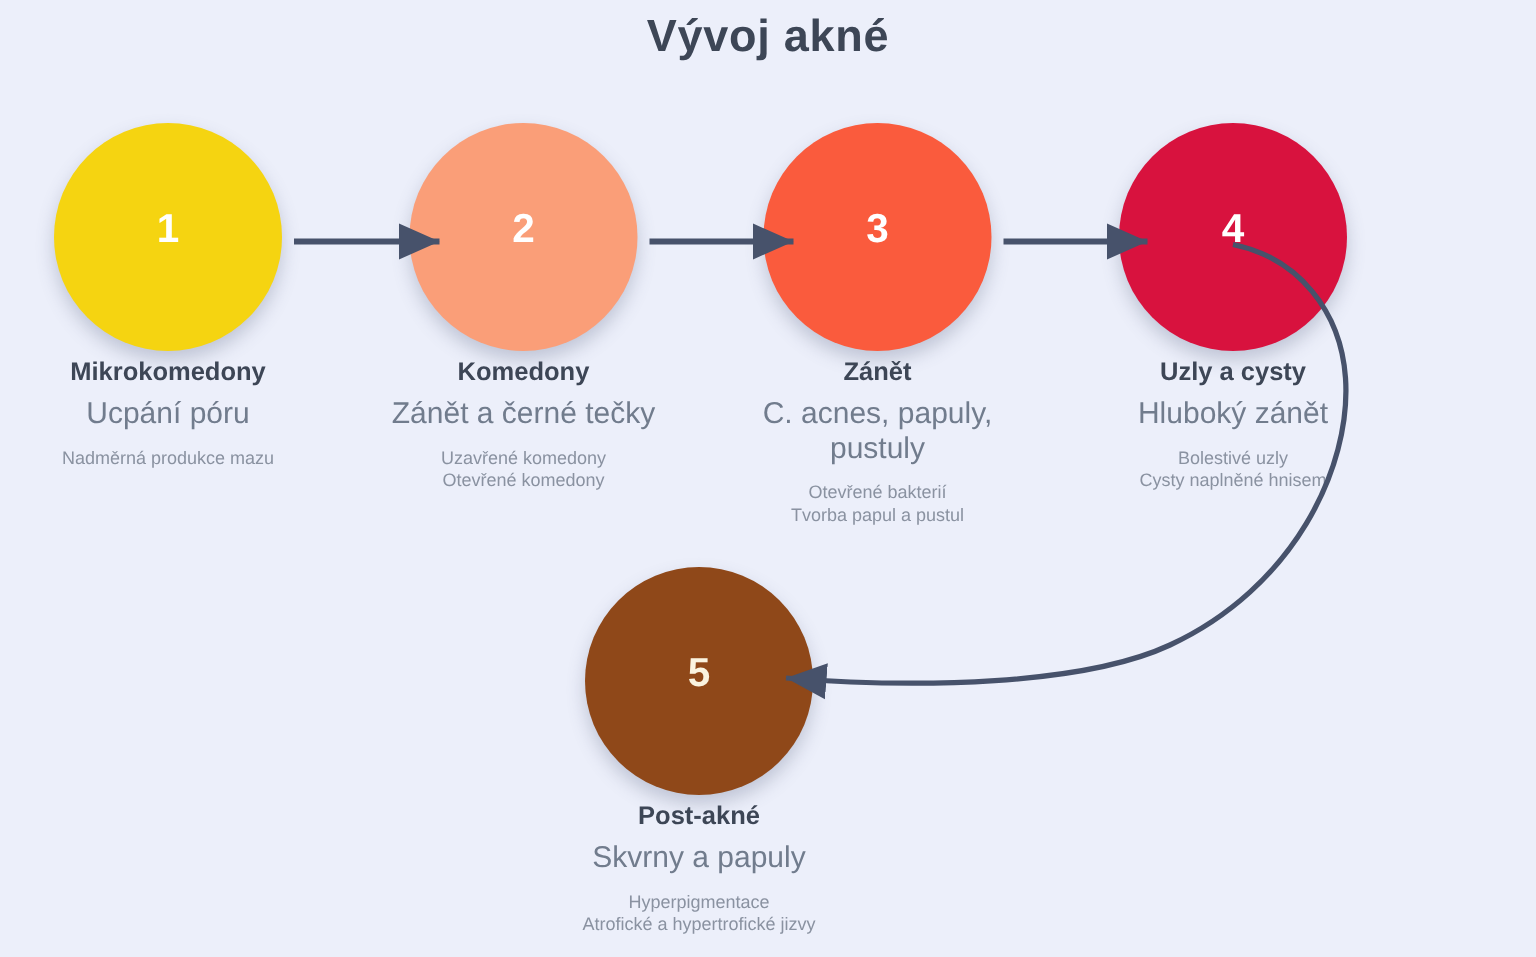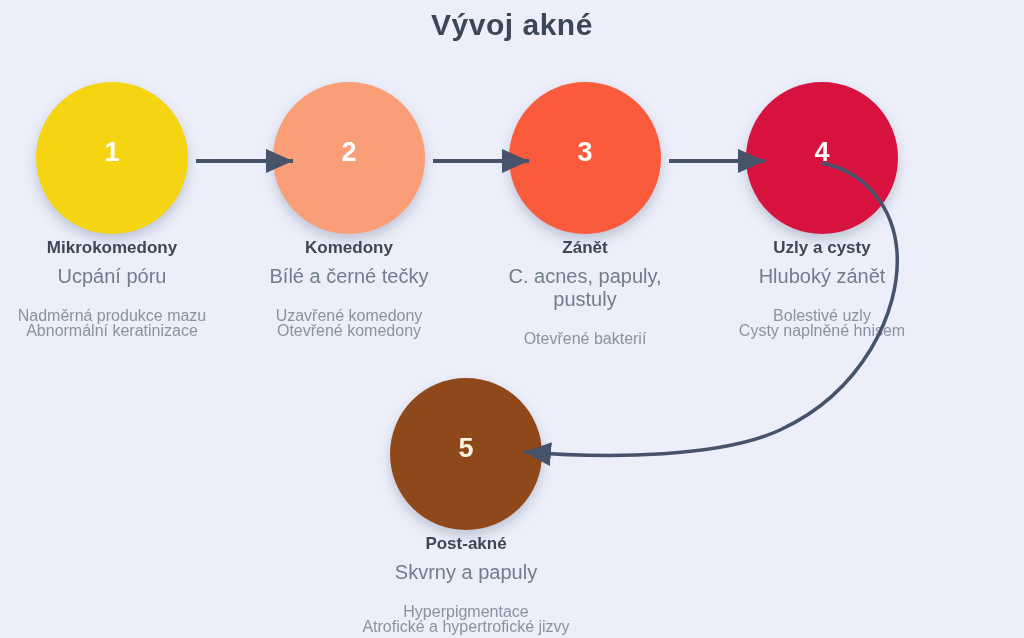--- a/index.html
+++ b/index.html
@@ -30,21 +30,21 @@
   .stage .num{
     color:#FFFFFF;font-size:27px;font-weight:bold;transform:translateY(-6px);
   }
   .stage .name{
     margin-top:4px;font-size:17px;font-weight:bold;color:var(--heading);
   }
   .stage .subtitle{
     margin-top:7px;font-size:20px;color:var(--subtitle);
   }
   .stage .details{
-    margin-top:20px;font-size:16px;line-height:15px;color:var(--detail);
+    margin-top:10px;font-size:12px;line-height:15px;color:var(--detail);
   }
   .s1{left:2px;top:82px;}
   .s2{left:239px;top:82px;}
   .s3{left:475px;top:82px;}
   .s4{left:712px;top:82px;}
   .s5{left:356px;top:378px;}
   svg.connectors{
     position:absolute;left:0;top:0;width:1024px;height:638px;
     pointer-events:none;
   }
@@ -59,44 +59,44 @@
   <div class="diagram-title">Vývoj akné</div>
 
   <div class="stage s1">
     <div class="circle" style="background: rgb(245, 212, 17);">
       <span class="num" style="color: rgb(255, 255, 255);">1</span>
     </div>
     <div class="name">Mikrokomedony</div>
     <div class="subtitle">Ucpání póru</div>
     <div class="details">
       <div>Nadměrná produkce mazu</div>
-      <div>Abnormální keratinizace</div>
     </div>
   </div>
 
   <div class="stage s2">
     <div class="circle" style="background: rgb(250, 158, 120);">
       <span class="num" style="color: rgb(255, 255, 255);">2</span>
     </div>
     <div class="name">Komedony</div>
-    <div class="subtitle">Bílé a černé tečky</div>
+    <div class="subtitle">Zánět a černé tečky</div>
     <div class="details">
       <div>Uzavřené komedony</div>
       <div>Otevřené komedony</div>
     </div>
   </div>
 
   <div class="stage s3">
     <div class="circle" style="background: rgb(250, 91, 61);">
       <span class="num" style="color: rgb(255, 255, 255);">3</span>
     </div>
     <div class="name">Zánět</div>
     <div class="subtitle">C. acnes, papuly, pustuly</div>
     <div class="details">
       <div>Otevřené bakterií</div>
+      <div>Tvorba papul a pustul</div>
     </div>
   </div>
 
   <div class="stage s4">
     <div class="circle" style="background: rgb(216, 18, 62);">
       <span class="num" style="color: rgb(255, 255, 255);">4</span>
     </div>
     <div class="name">Uzly a cysty</div>
     <div class="subtitle">Hluboký zánět</div>
     <div class="details">

